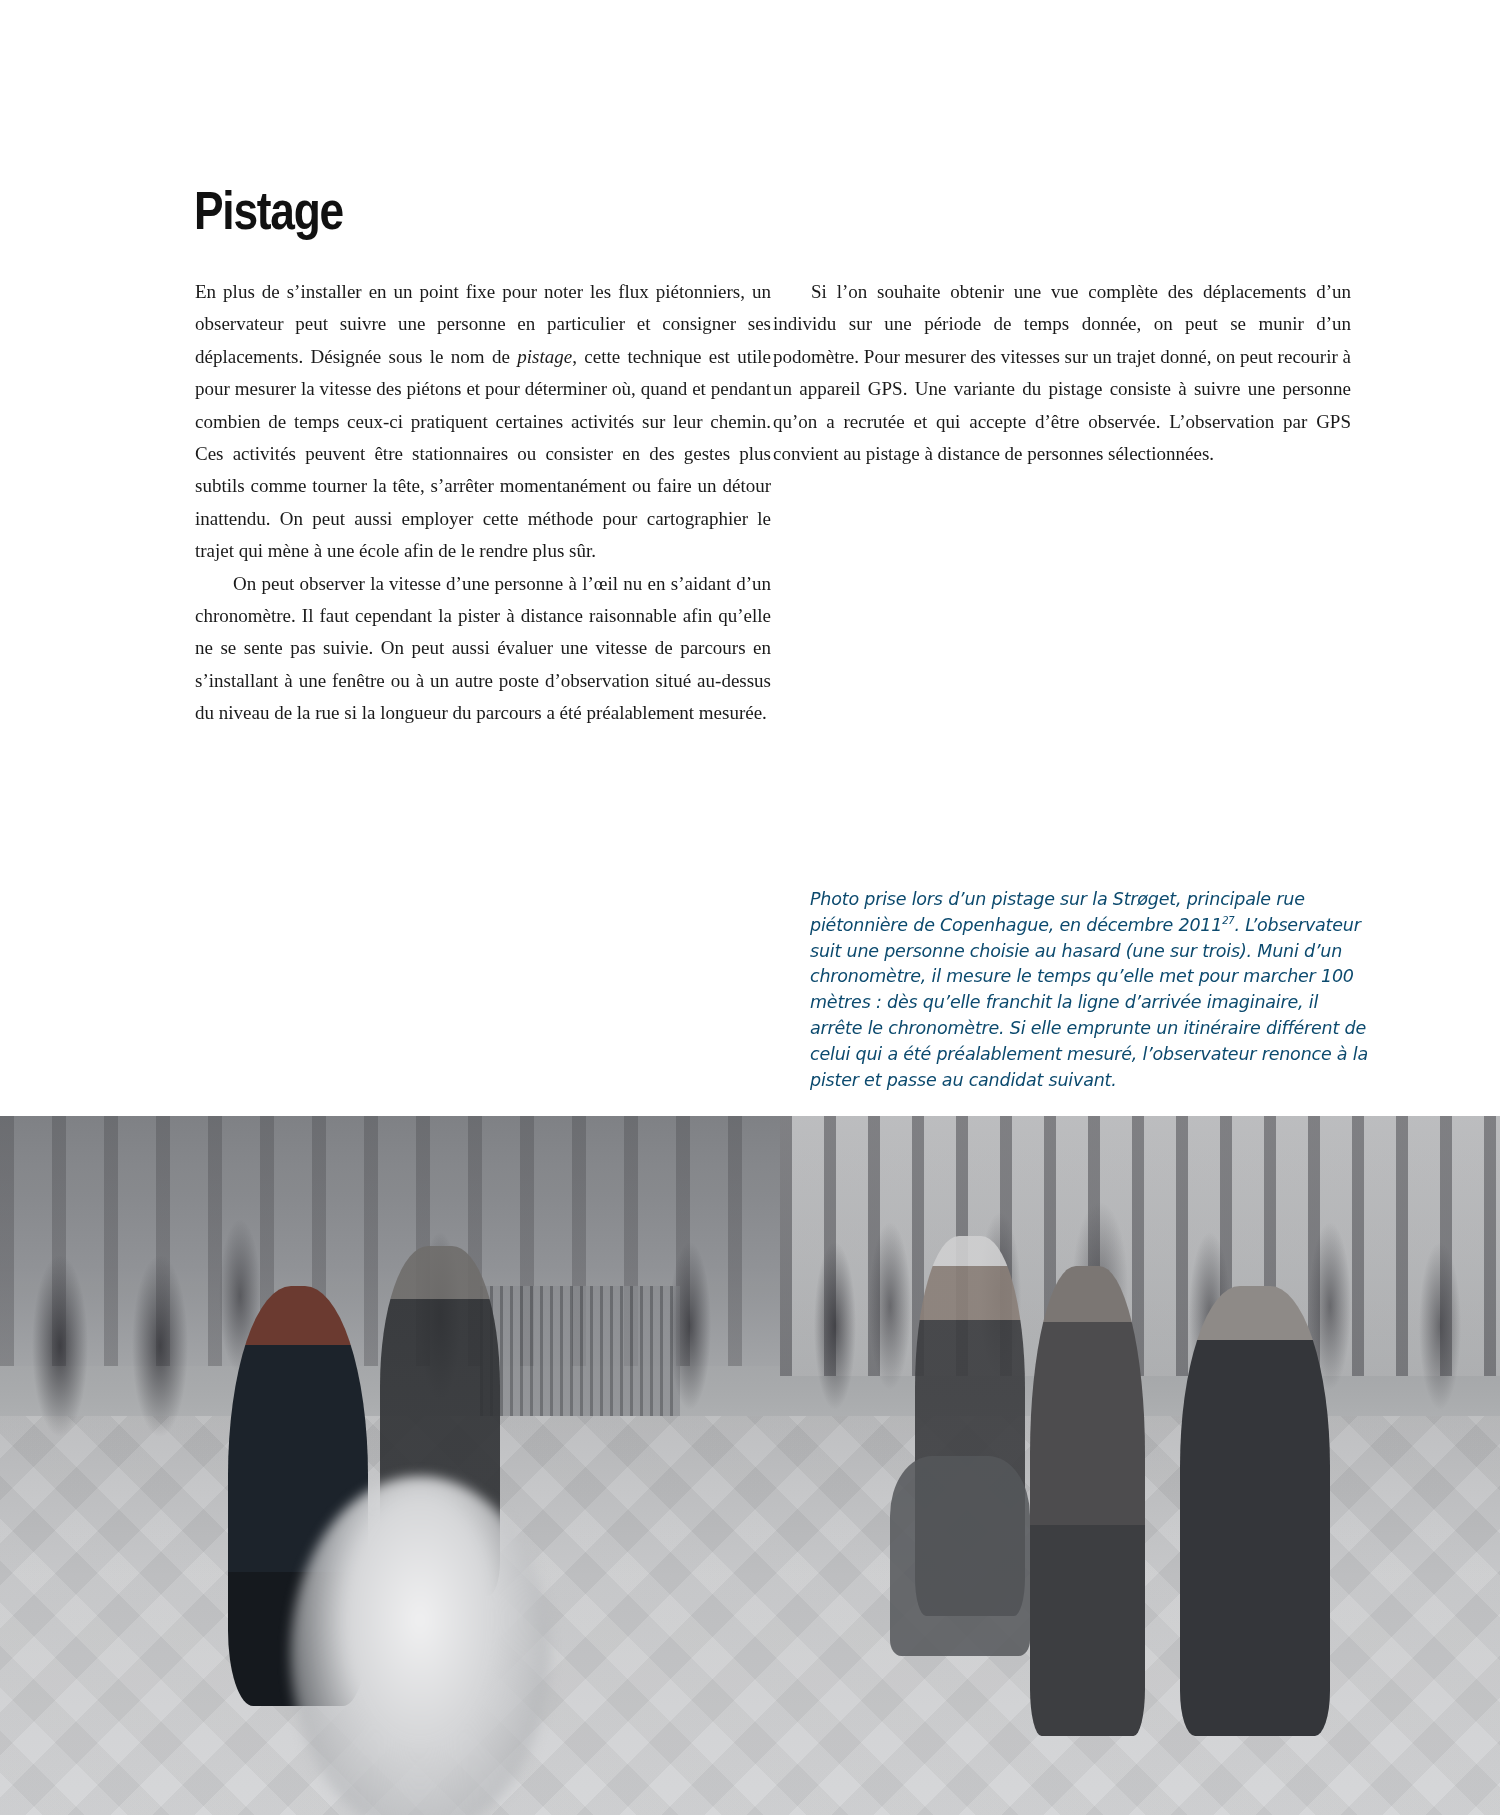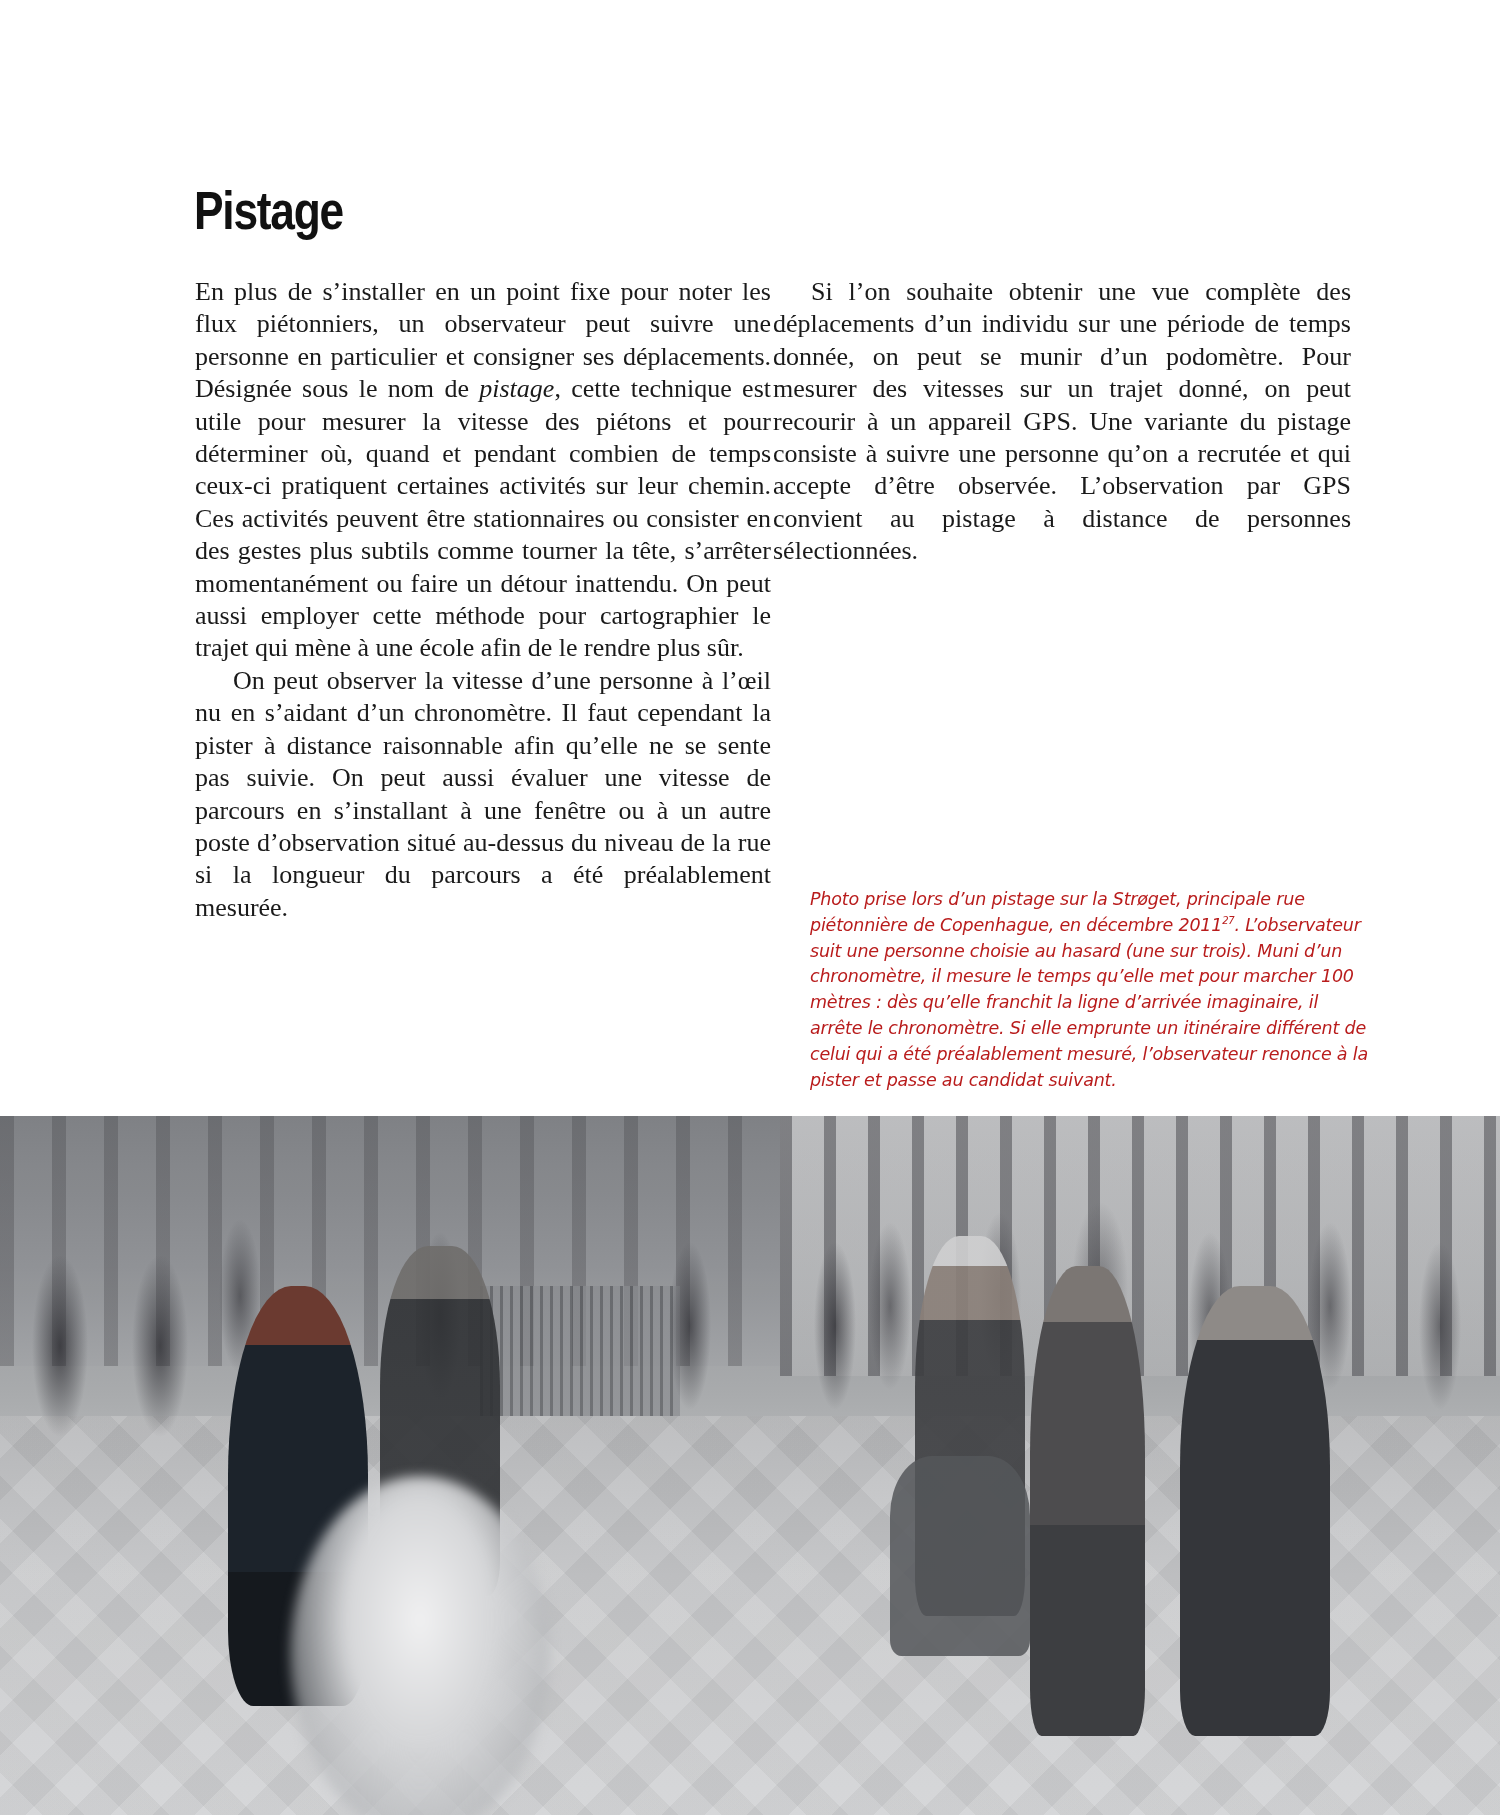--- a/index.html
+++ b/index.html
@@ -24,41 +24,41 @@
       letter-spacing: -1.5px;
       transform: scaleX(0.82);
       transform-origin: left top;
       color: #111;
       line-height: 1;
     }
     .column {
       position: absolute;
       top: 276px;
       width: 576px;
-      font-size: 26px;
+      font-size: 19px;
       line-height: 32.4px;
       text-align: justify;
       hyphens: manual;
     }
     .column.left { left: 195px; }
     .column.right { left: 773px; width: 578px; }
     .column p { margin: 0; }
     .column p.indent { text-indent: 38px; }
     .column em { font-style: italic; }
 
     .caption {
       position: absolute;
       left: 810px;
       top: 887px;
       width: 560px;
       font-family: "DejaVu Sans", "Liberation Sans", sans-serif;
       font-style: italic;
       font-size: 17.5px;
       line-height: 25.8px;
-      color: #b91c1c;
+      color: #0c4a6e;
       letter-spacing: -0.2px;
     }
     .caption sup {
       font-size: 10px;
       vertical-align: super;
       line-height: 0;
     }
 
     
     .photo {

